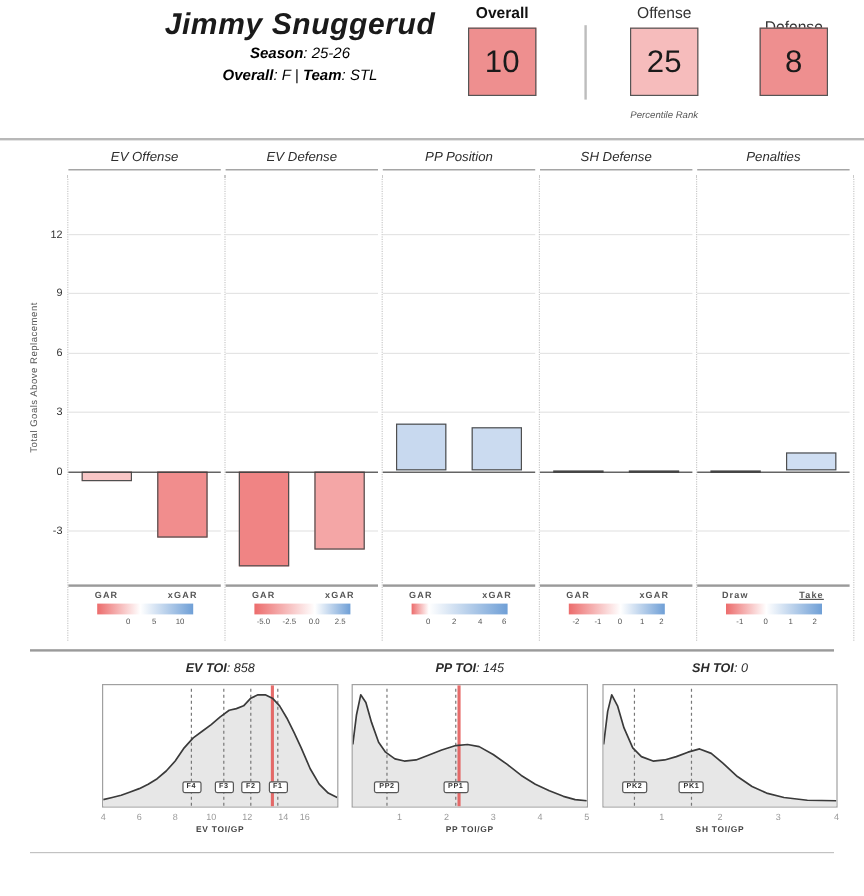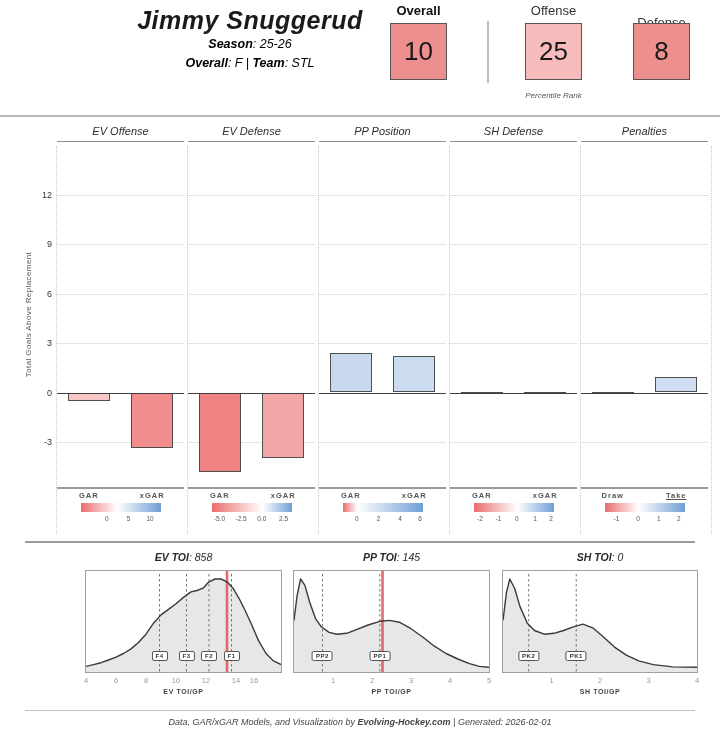--- a/index.html
+++ b/index.html
@@ -231,16 +231,13 @@
       <div class="marker" style="left: 528.705px;">PK2</div>
       <div class="marker" style="left: 576.235px;">PK1</div>
       <div class="xtick" style="left: 551.5px;">1</div>
       <div class="xtick" style="left: 600px;">2</div>
       <div class="xtick" style="left: 648.5px;">3</div>
       <div class="xtick" style="left: 697px;">4</div>
       <div class="xlab" style="left: 600px;">SH TOI/GP</div>
     </div>
 
   <div class="sep-footer"></div>
-  <div class="footer">
-    <span>Data, GAR/xGAR Models, and Visualization by </span><b>Evolving-Hockey.com</b><span> | Generated: 2026-02-01</span>
-  </div>
 </div>
 
 </body></html>

